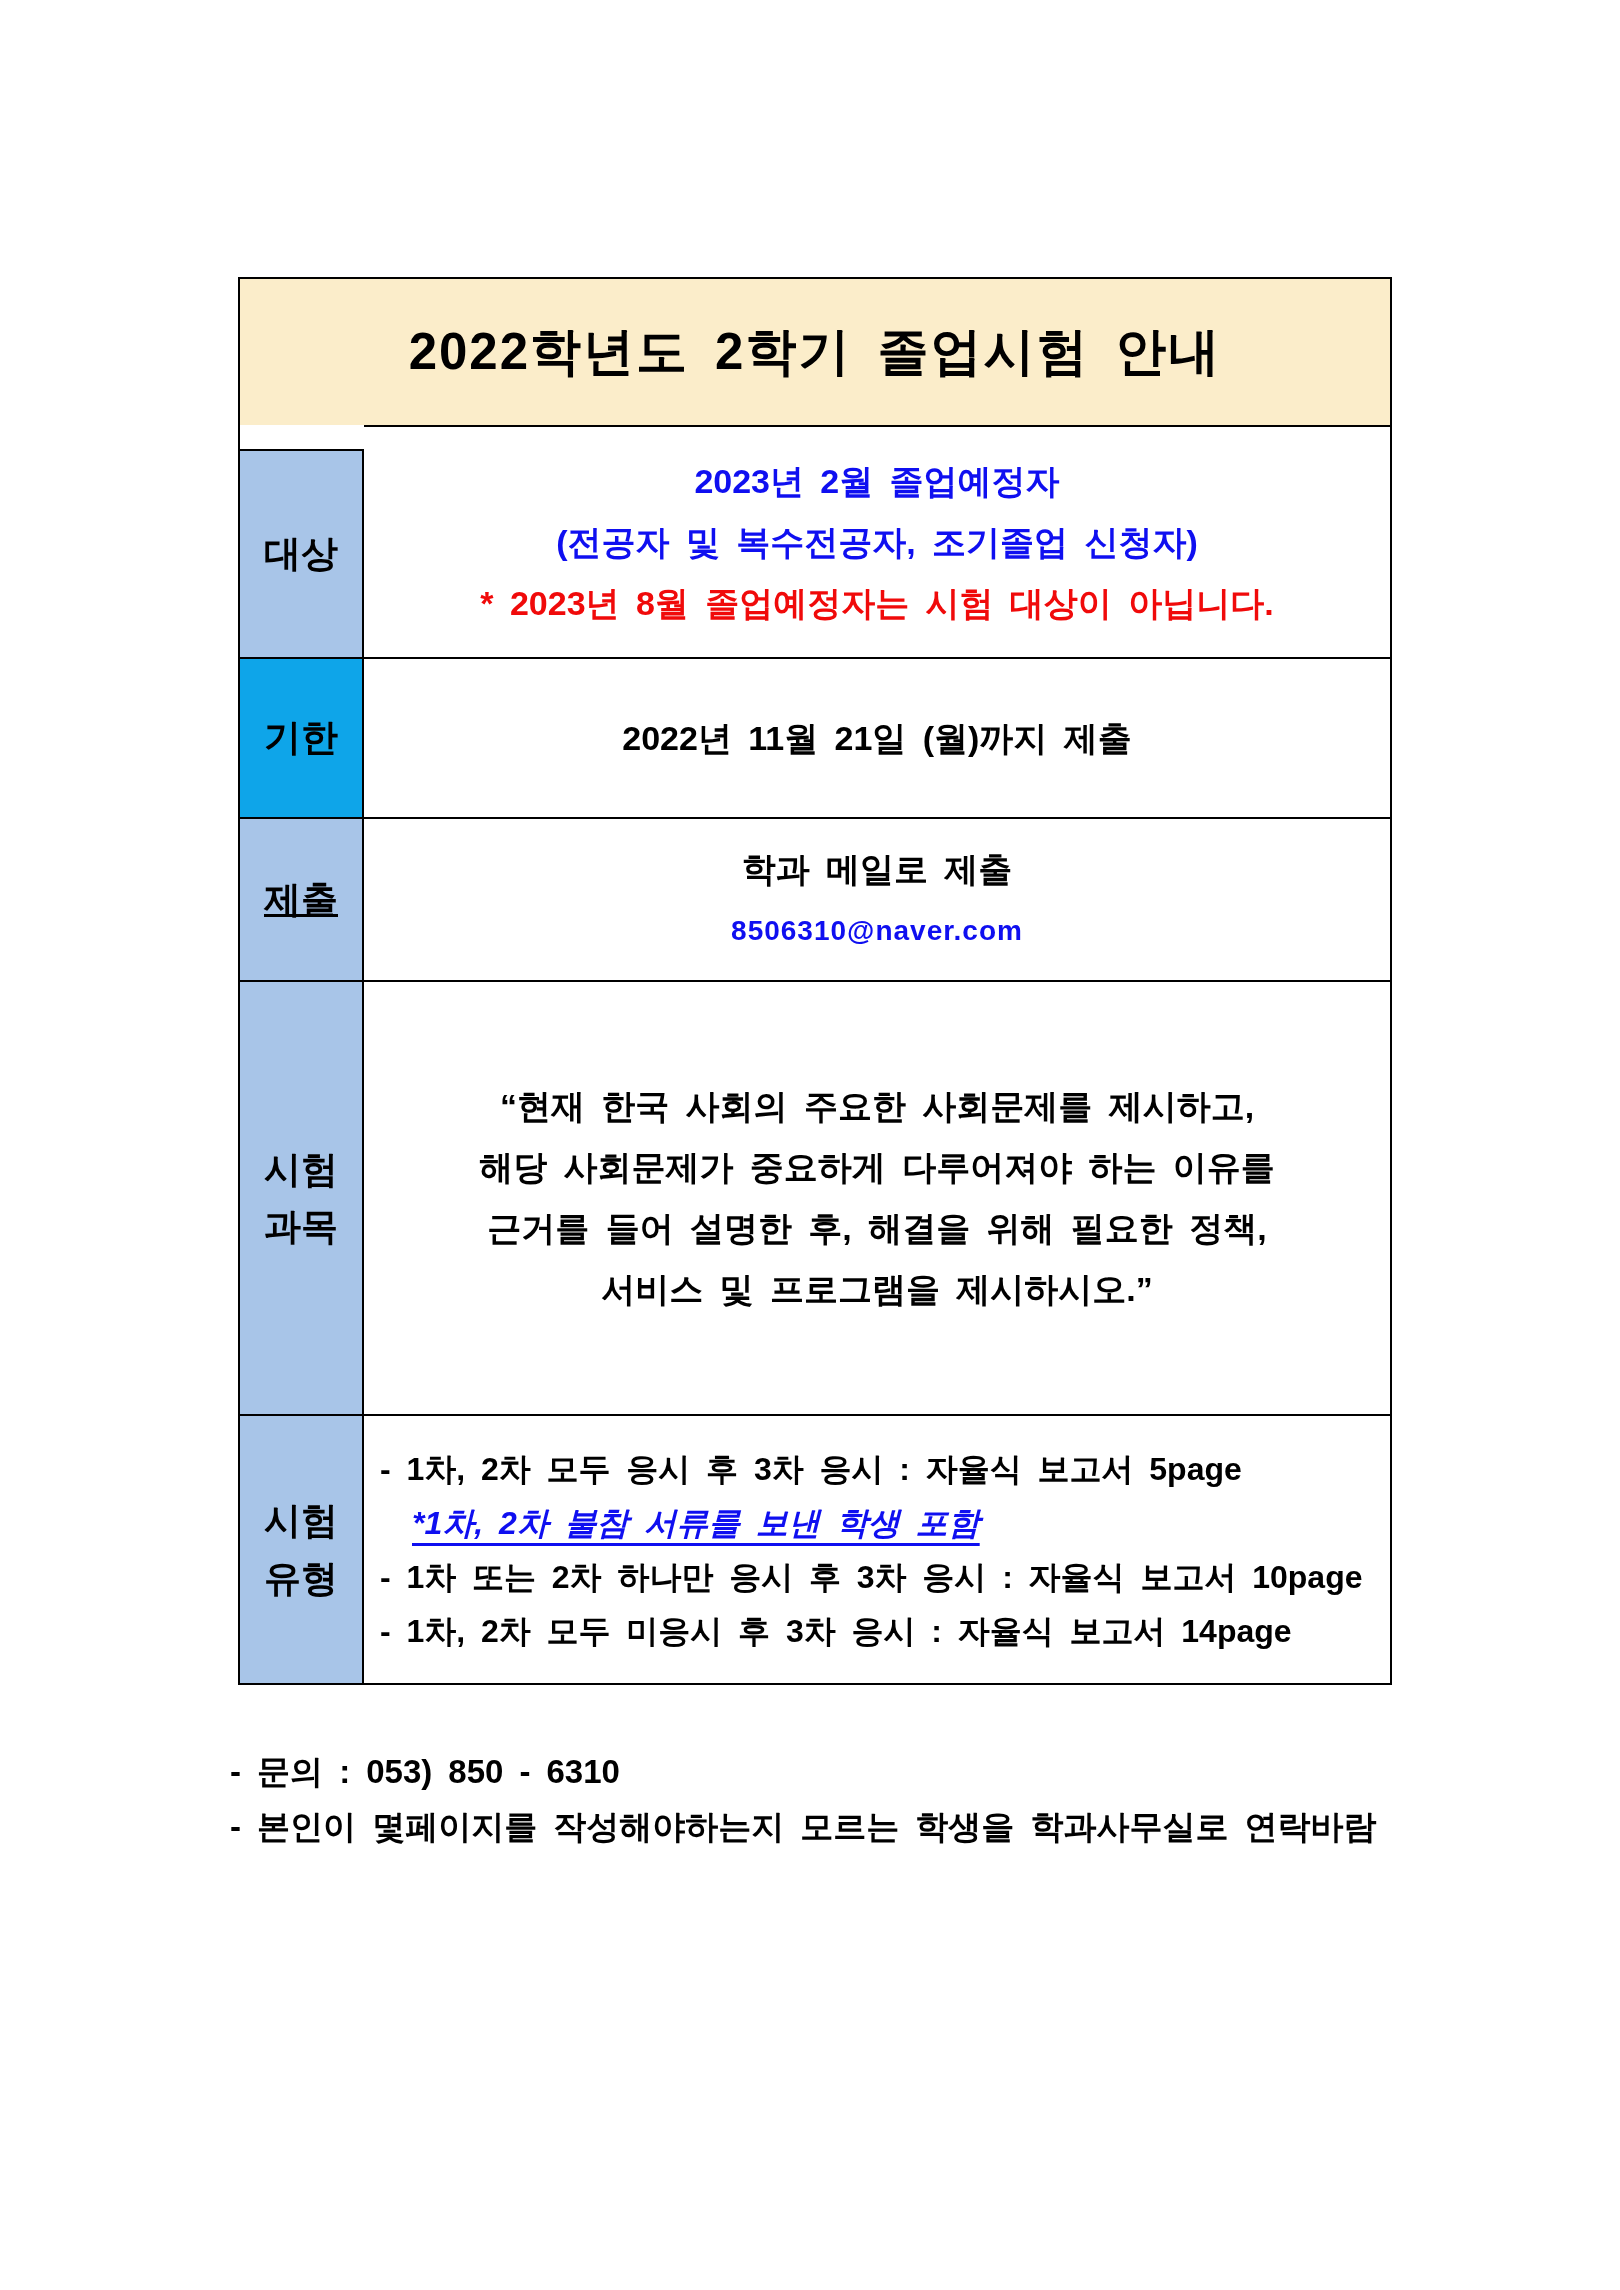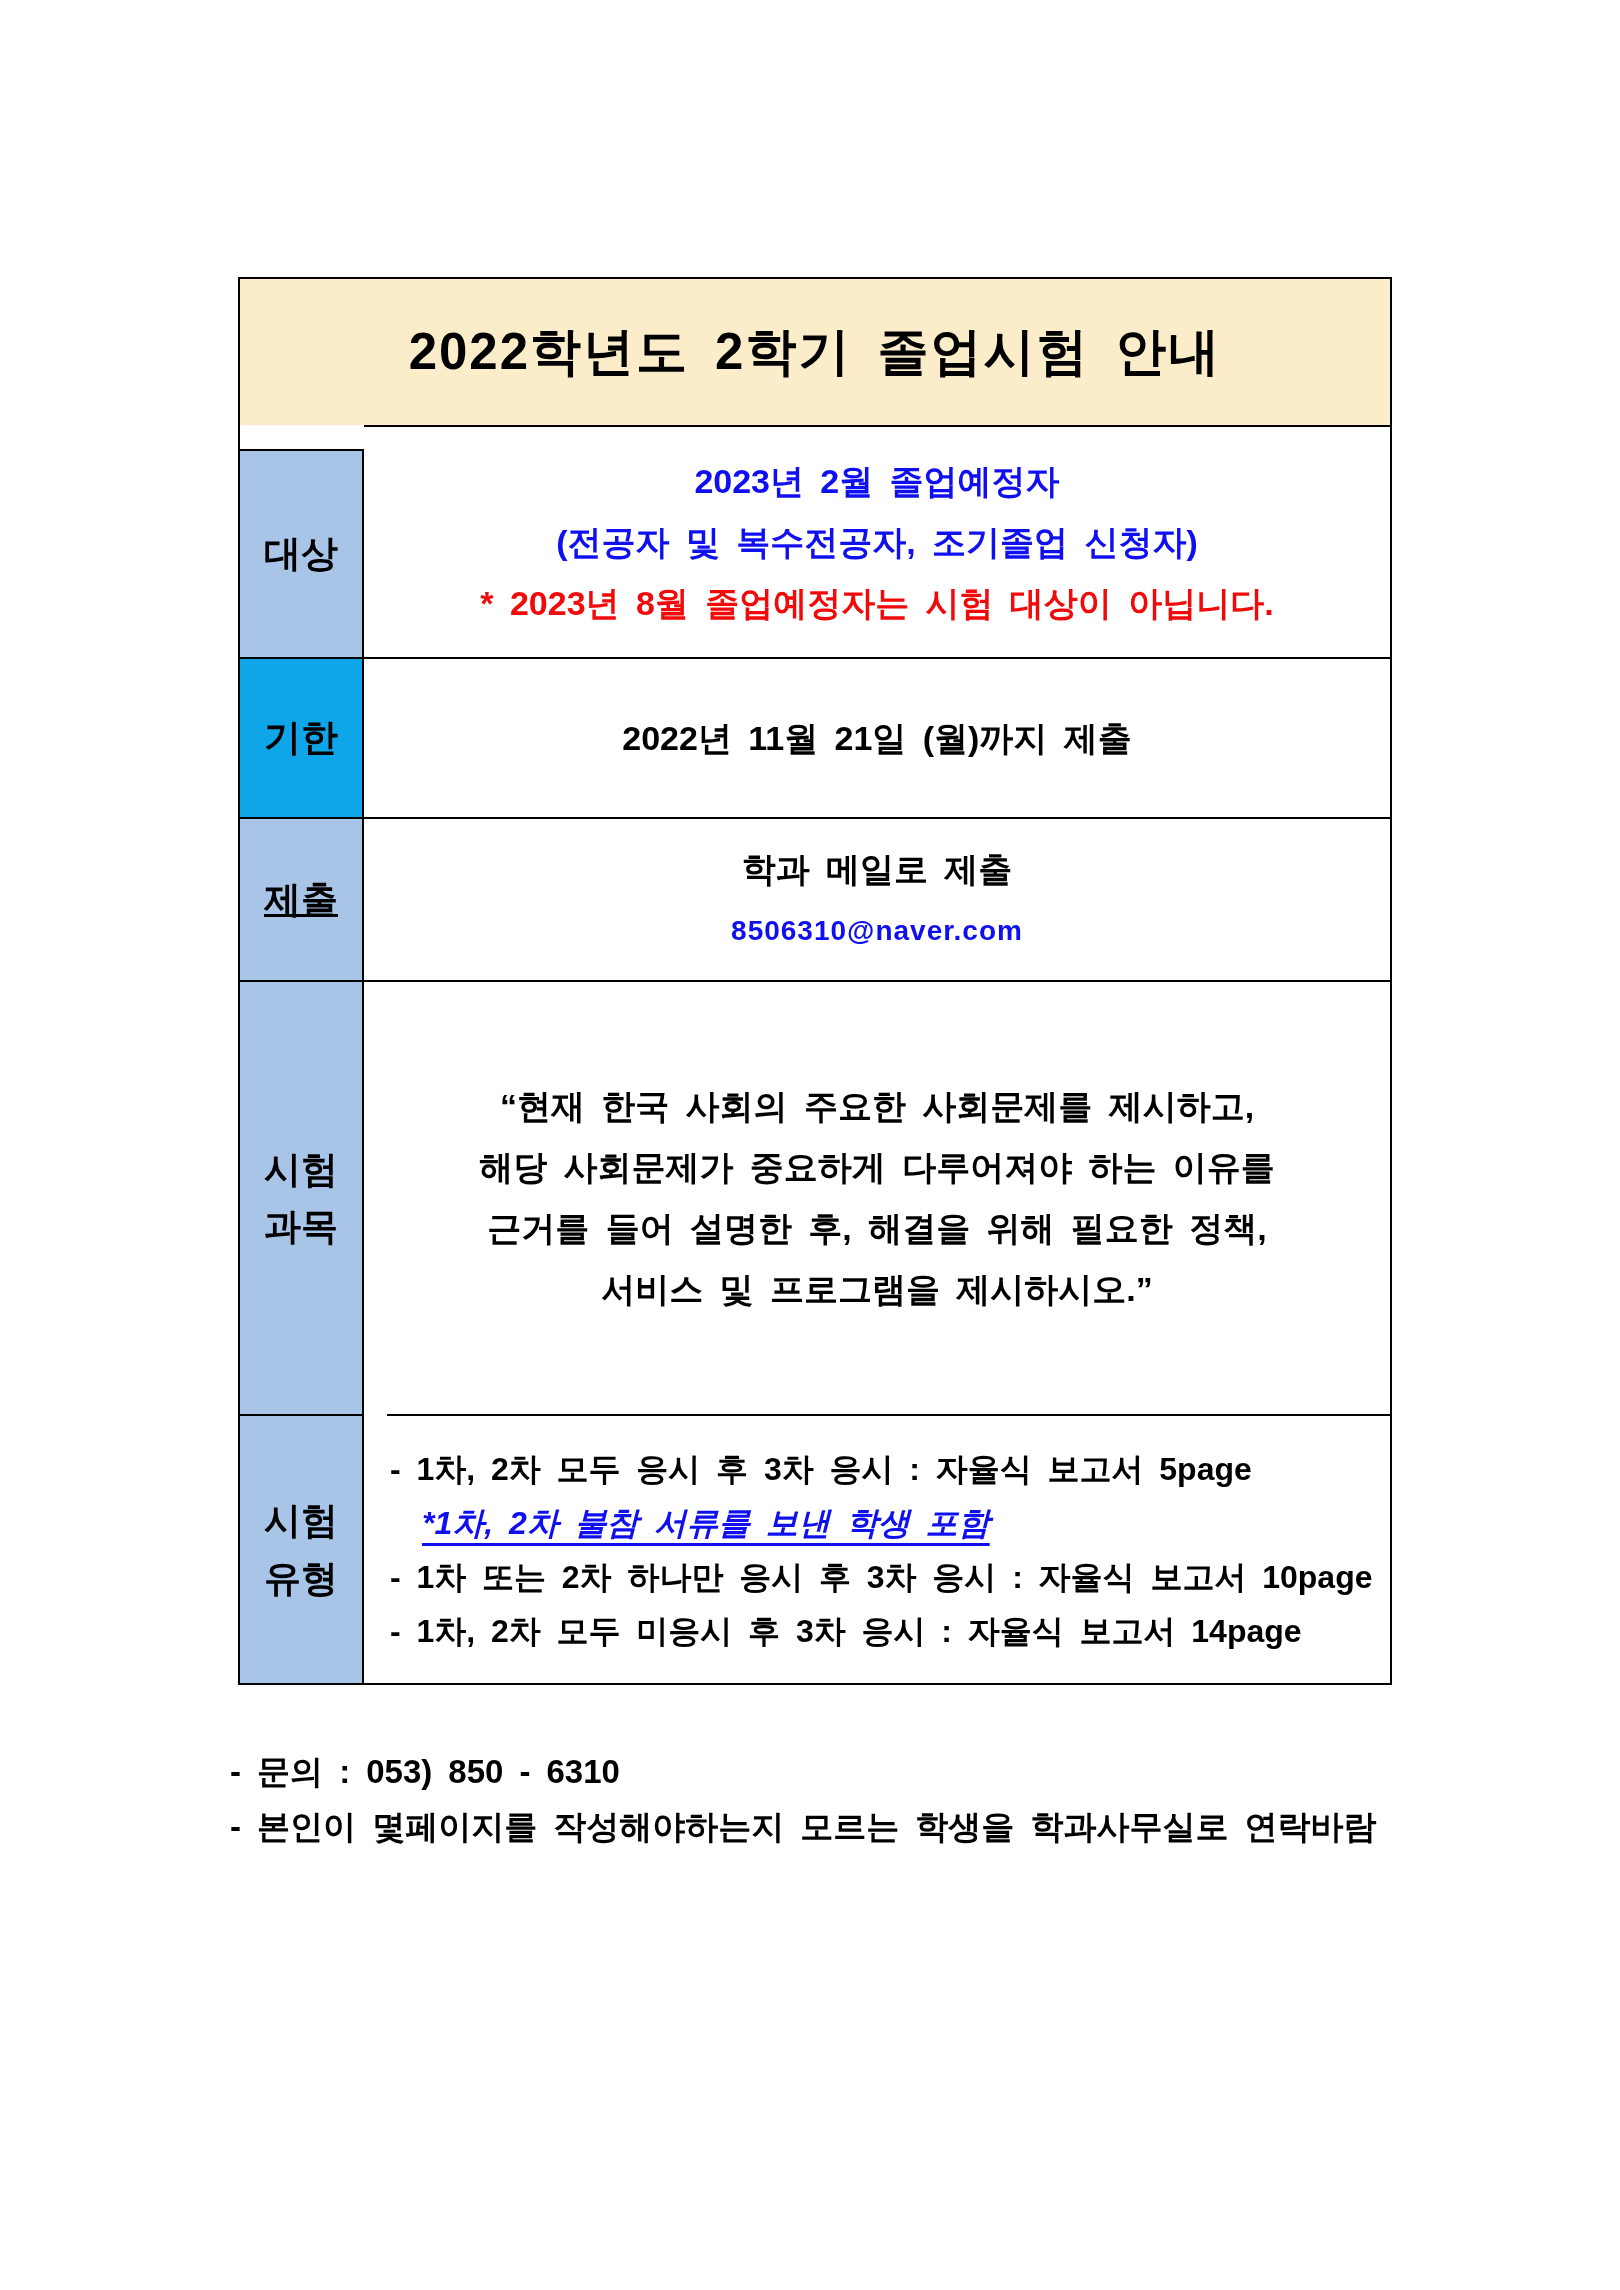--- a/index.html
+++ b/index.html
@@ -39,24 +39,23 @@
   .content-cell{
     font-size:34px;
     line-height:61px;
     text-align:center;
     word-spacing:6.9px;
   }
   .content-cell.tall{line-height:61px;}
   .content-cell.left{
     align-items:flex-start;
     text-align:right;
-    padding-left:3px;
+    padding-left:16px;
     font-size:32px;
     line-height:54px;
-    margin-left:23px;
   }
   .line{white-space:nowrap;}
   .c-blue{color:#0F0FF0;}
   .c-red{color:#F00A0A;}
   .email{font-size:28px;letter-spacing:1px;}
   .u-line{
     text-decoration:underline;
     text-decoration-thickness:2.9px;
     text-underline-offset:8.8px;
     margin-left:32px;

